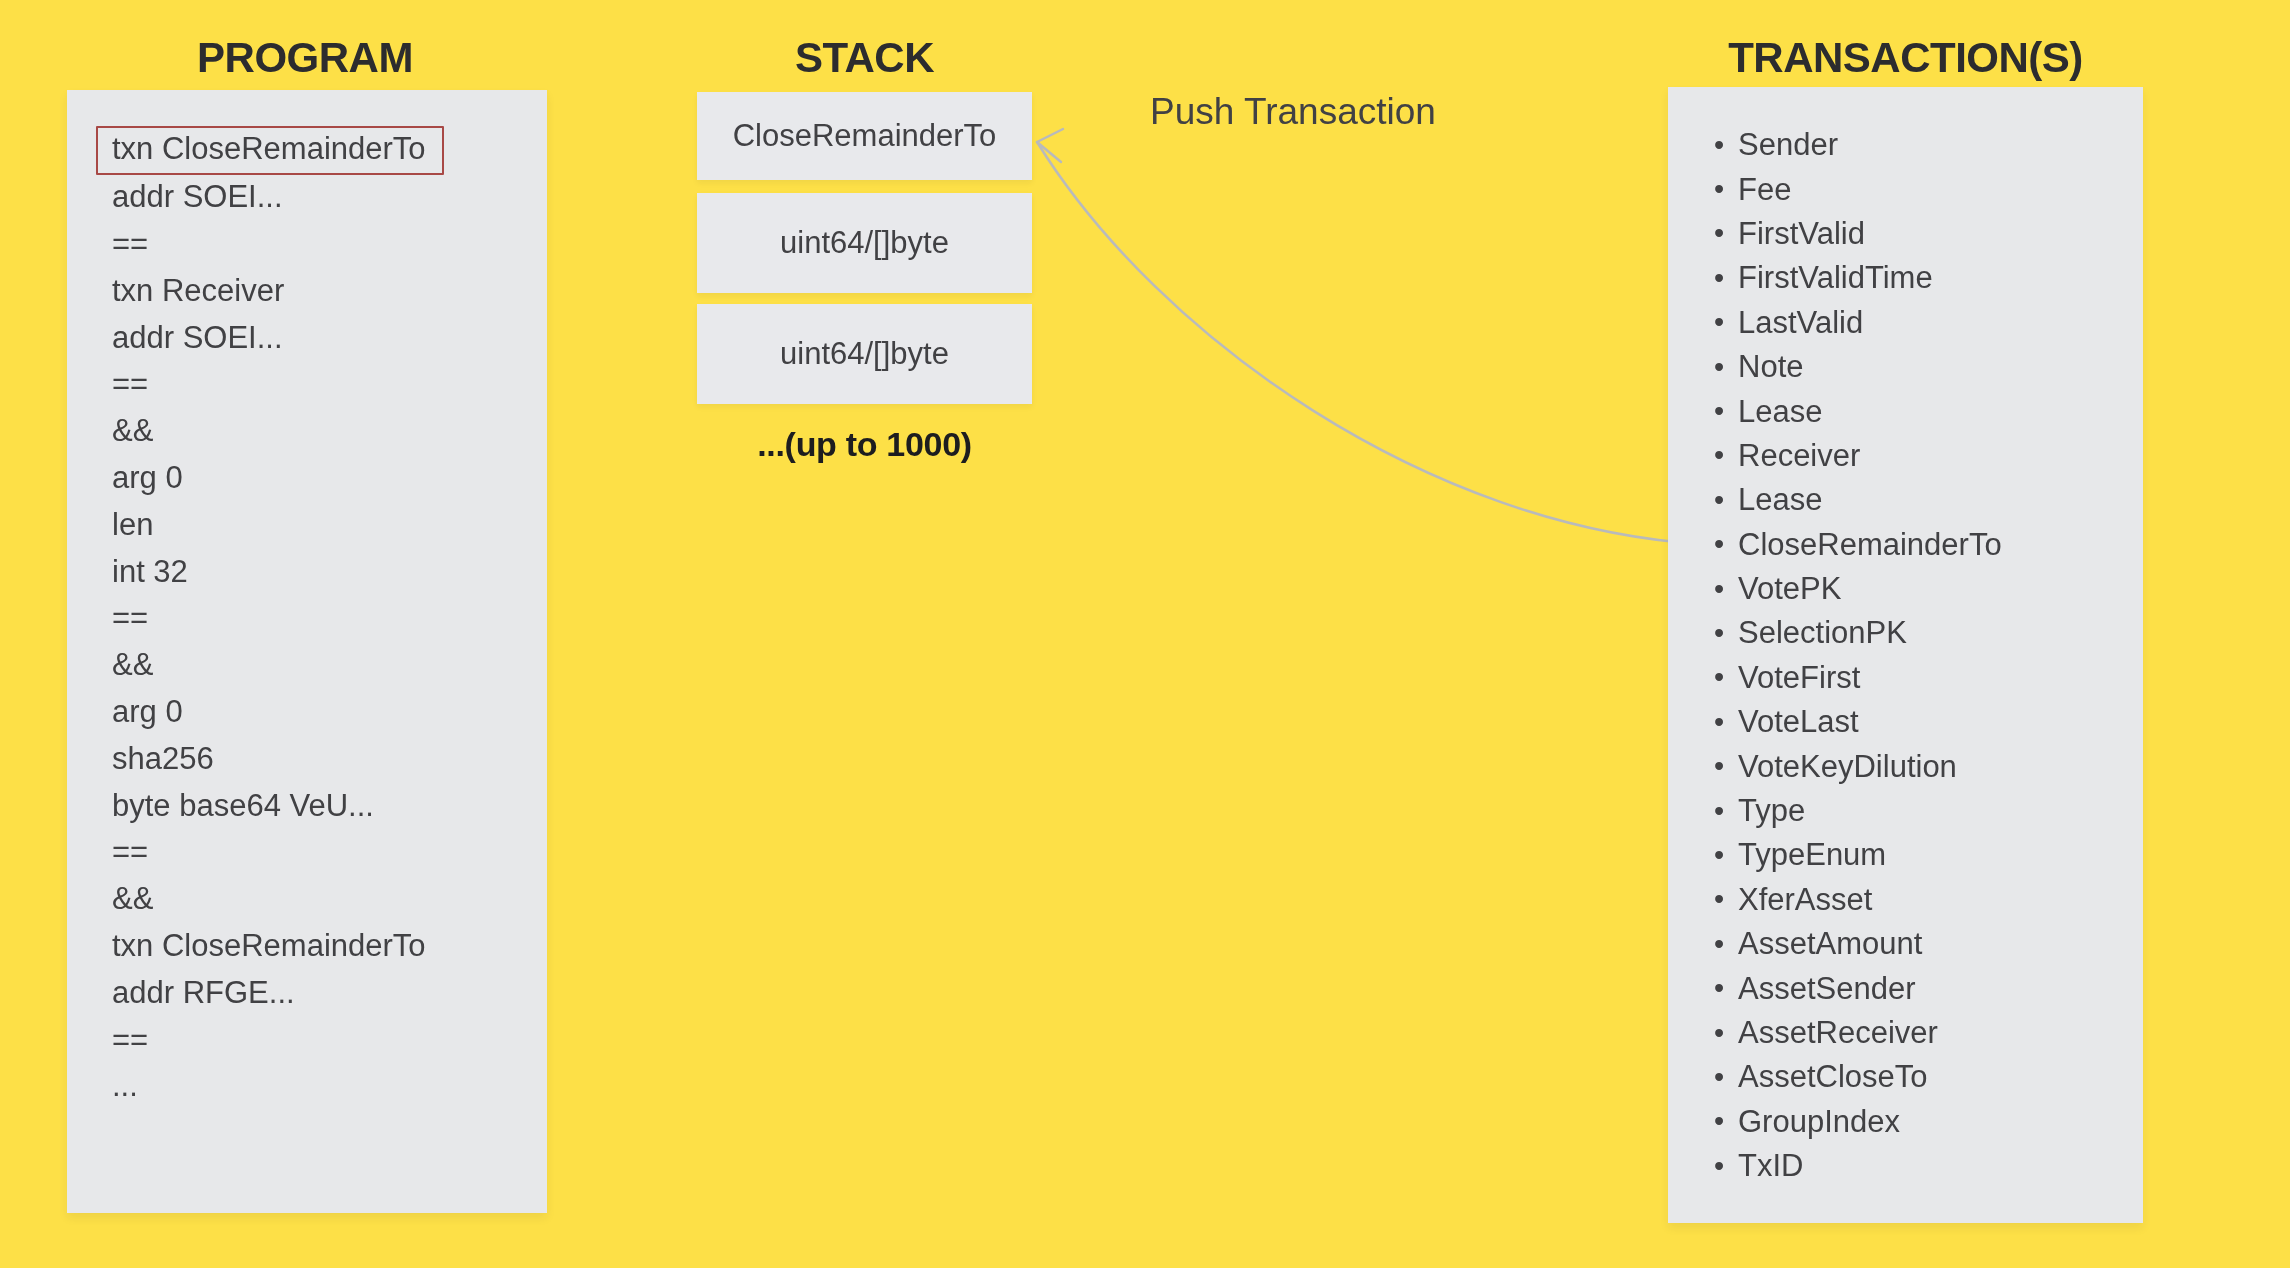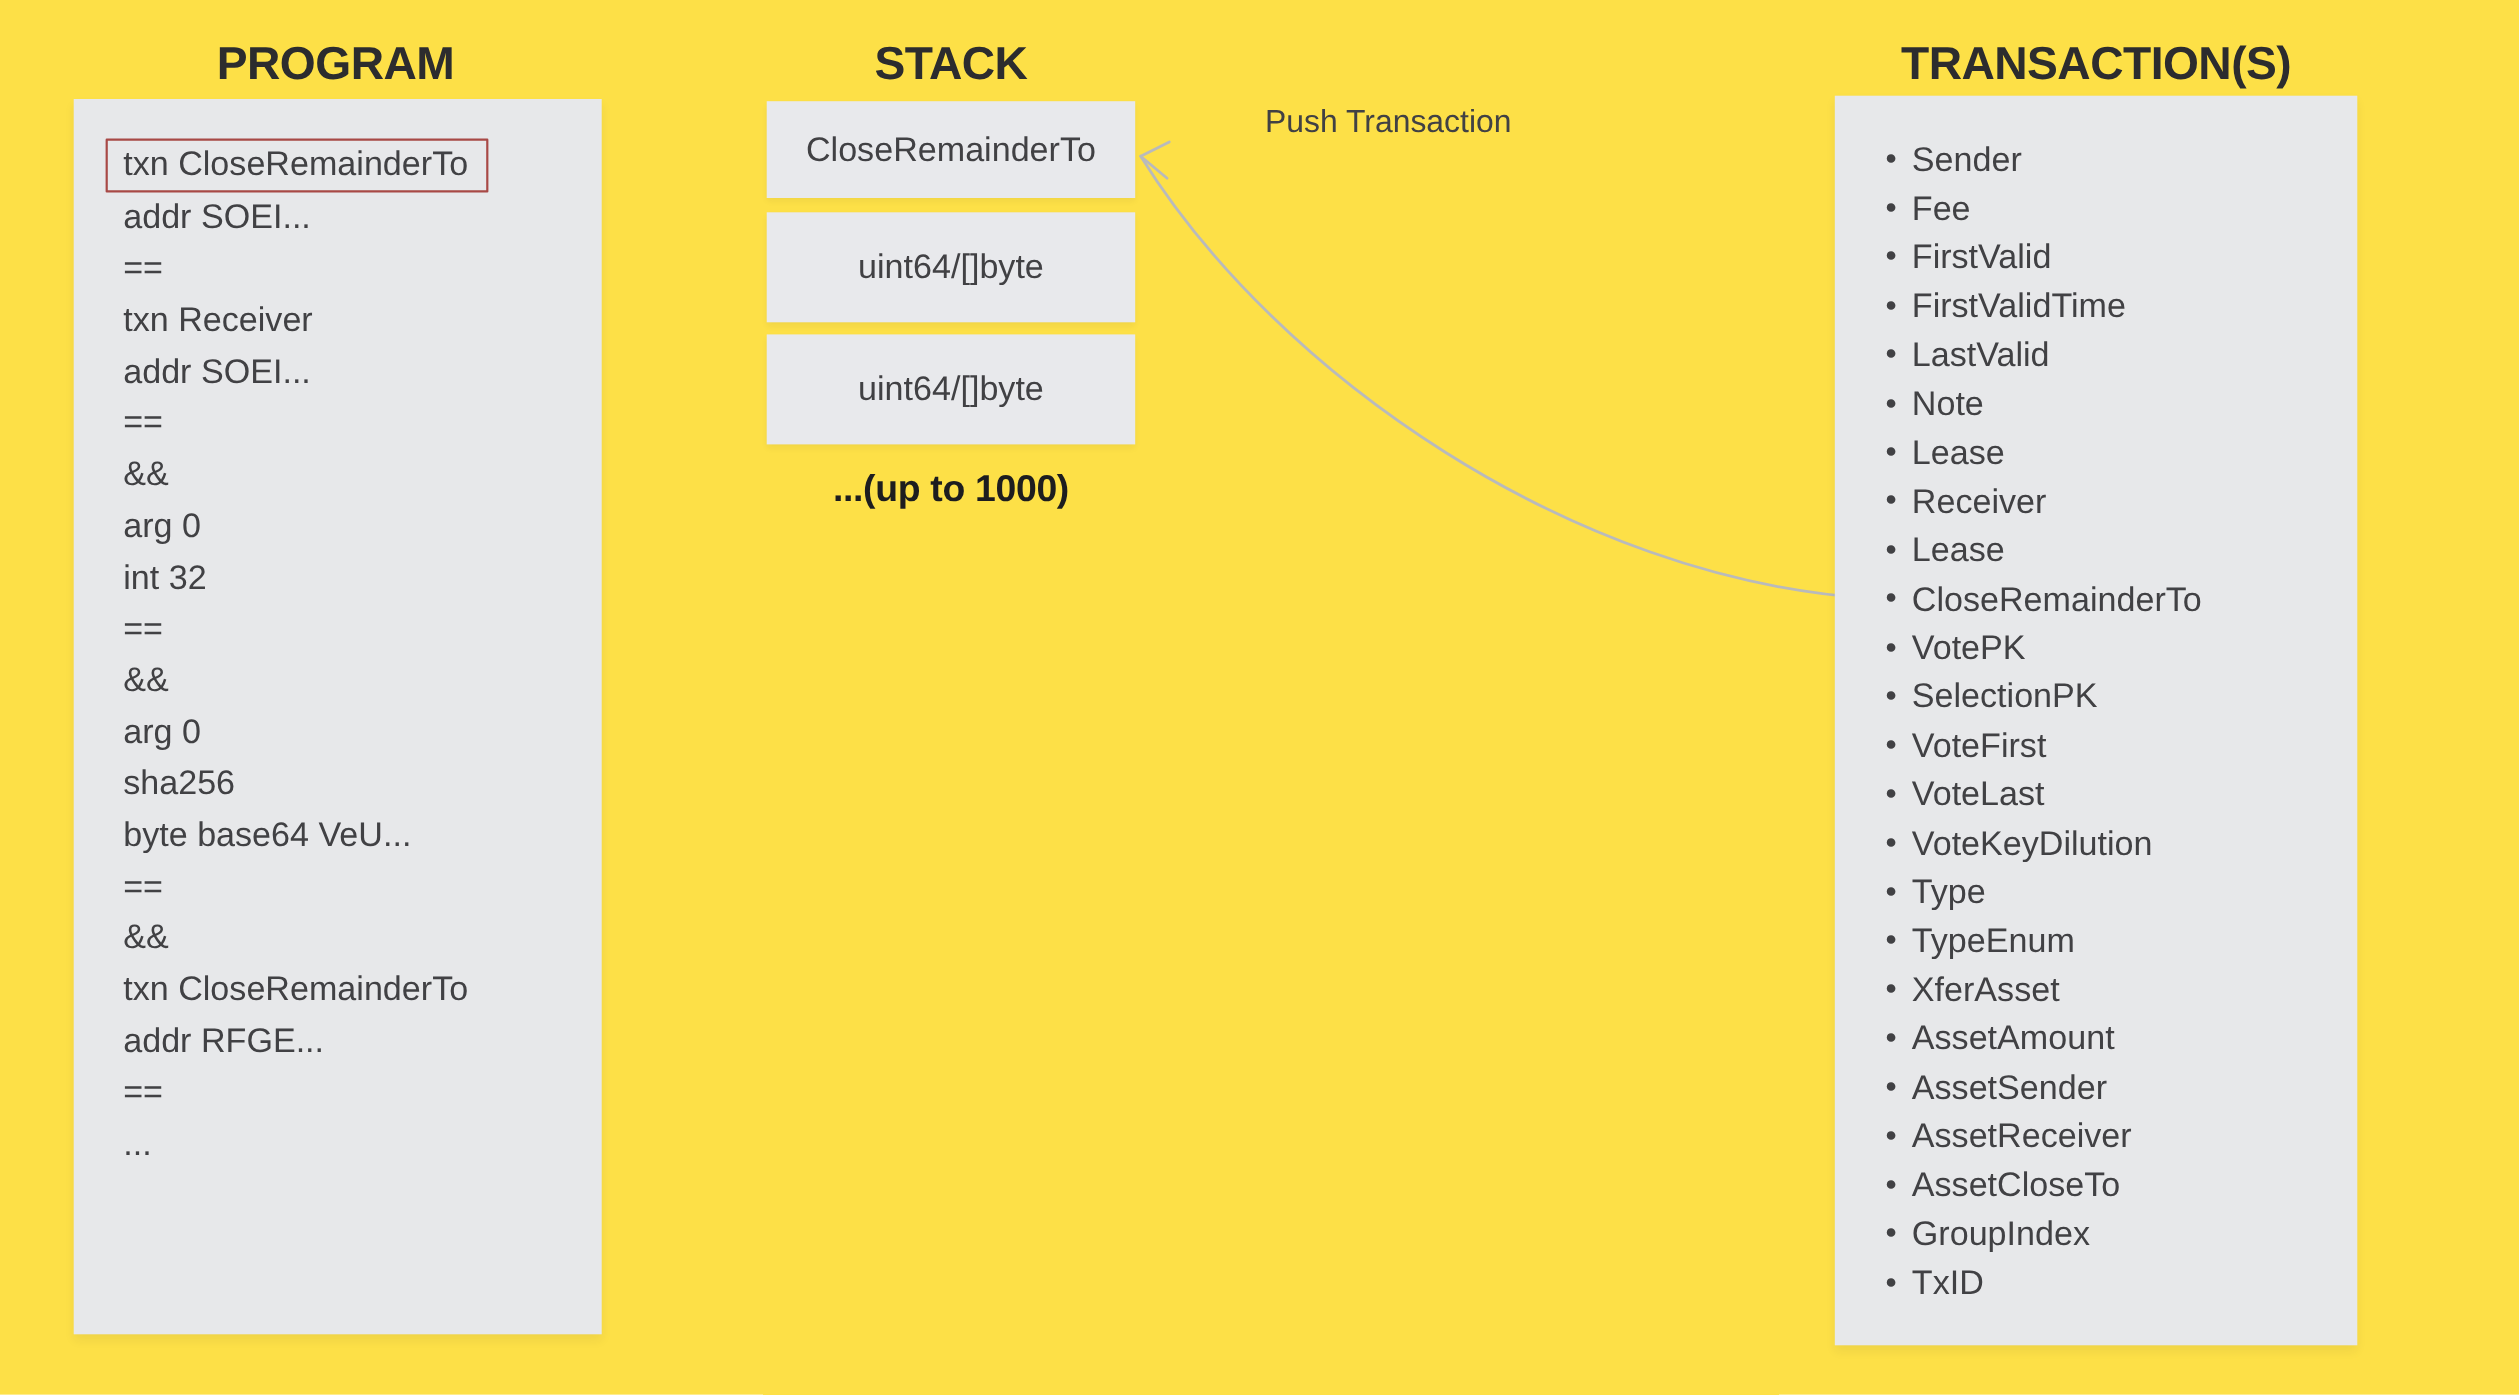--- a/index.html
+++ b/index.html
@@ -53,21 +53,21 @@
   .slot:nth-child(3){height:100px;margin-top:11px;}
 
   #stack-note{
     position:absolute;left:697px;top:424px;width:335px;height:40px;
     text-align:center;font-size:34px;line-height:40px;font-weight:700;
     letter-spacing:-0.3px;color:var(--note-text);white-space:nowrap;
   }
 
   #push-annotation{
     position:absolute;left:1150px;top:88px;
-    font-size:29px;line-height:47px;color:var(--text);white-space:nowrap;
+    font-size:37px;line-height:47px;color:var(--text);white-space:nowrap;
   }
 
   #txn-list{position:absolute;left:0;top:36px;width:100%;}
   .titem{
     height:44.4px;display:flex;align-items:center;
     padding-left:46px;font-size:31px;color:var(--text);white-space:nowrap;
   }
   .bullet{display:inline-block;width:24px;flex:0 0 24px;font-size:29px;}
 
   #arrow-svg{position:absolute;left:0;top:0;pointer-events:none;}
@@ -84,20 +84,21 @@
   <div class="panel" id="program-panel">
     <div id="program-lines">
         <div class="pline"><span class="hlbox">txn CloseRemainderTo</span></div>
         <div class="pline"><span>addr SOEI...</span></div>
         <div class="pline"><span>==</span></div>
         <div class="pline"><span>txn Receiver</span></div>
         <div class="pline"><span>addr SOEI...</span></div>
         <div class="pline"><span>==</span></div>
         <div class="pline"><span>&amp;&amp;</span></div>
         <div class="pline"><span>arg 0</span></div>
+        <div class="pline"><span>len</span></div>
         <div class="pline"><span>int 32</span></div>
         <div class="pline"><span>==</span></div>
         <div class="pline"><span>&amp;&amp;</span></div>
         <div class="pline"><span>arg 0</span></div>
         <div class="pline"><span>sha256</span></div>
         <div class="pline"><span>byte base64 VeU...</span></div>
         <div class="pline"><span>==</span></div>
         <div class="pline"><span>&amp;&amp;</span></div>
         <div class="pline"><span>txn CloseRemainderTo</span></div>
         <div class="pline"><span>addr RFGE...</span></div>

